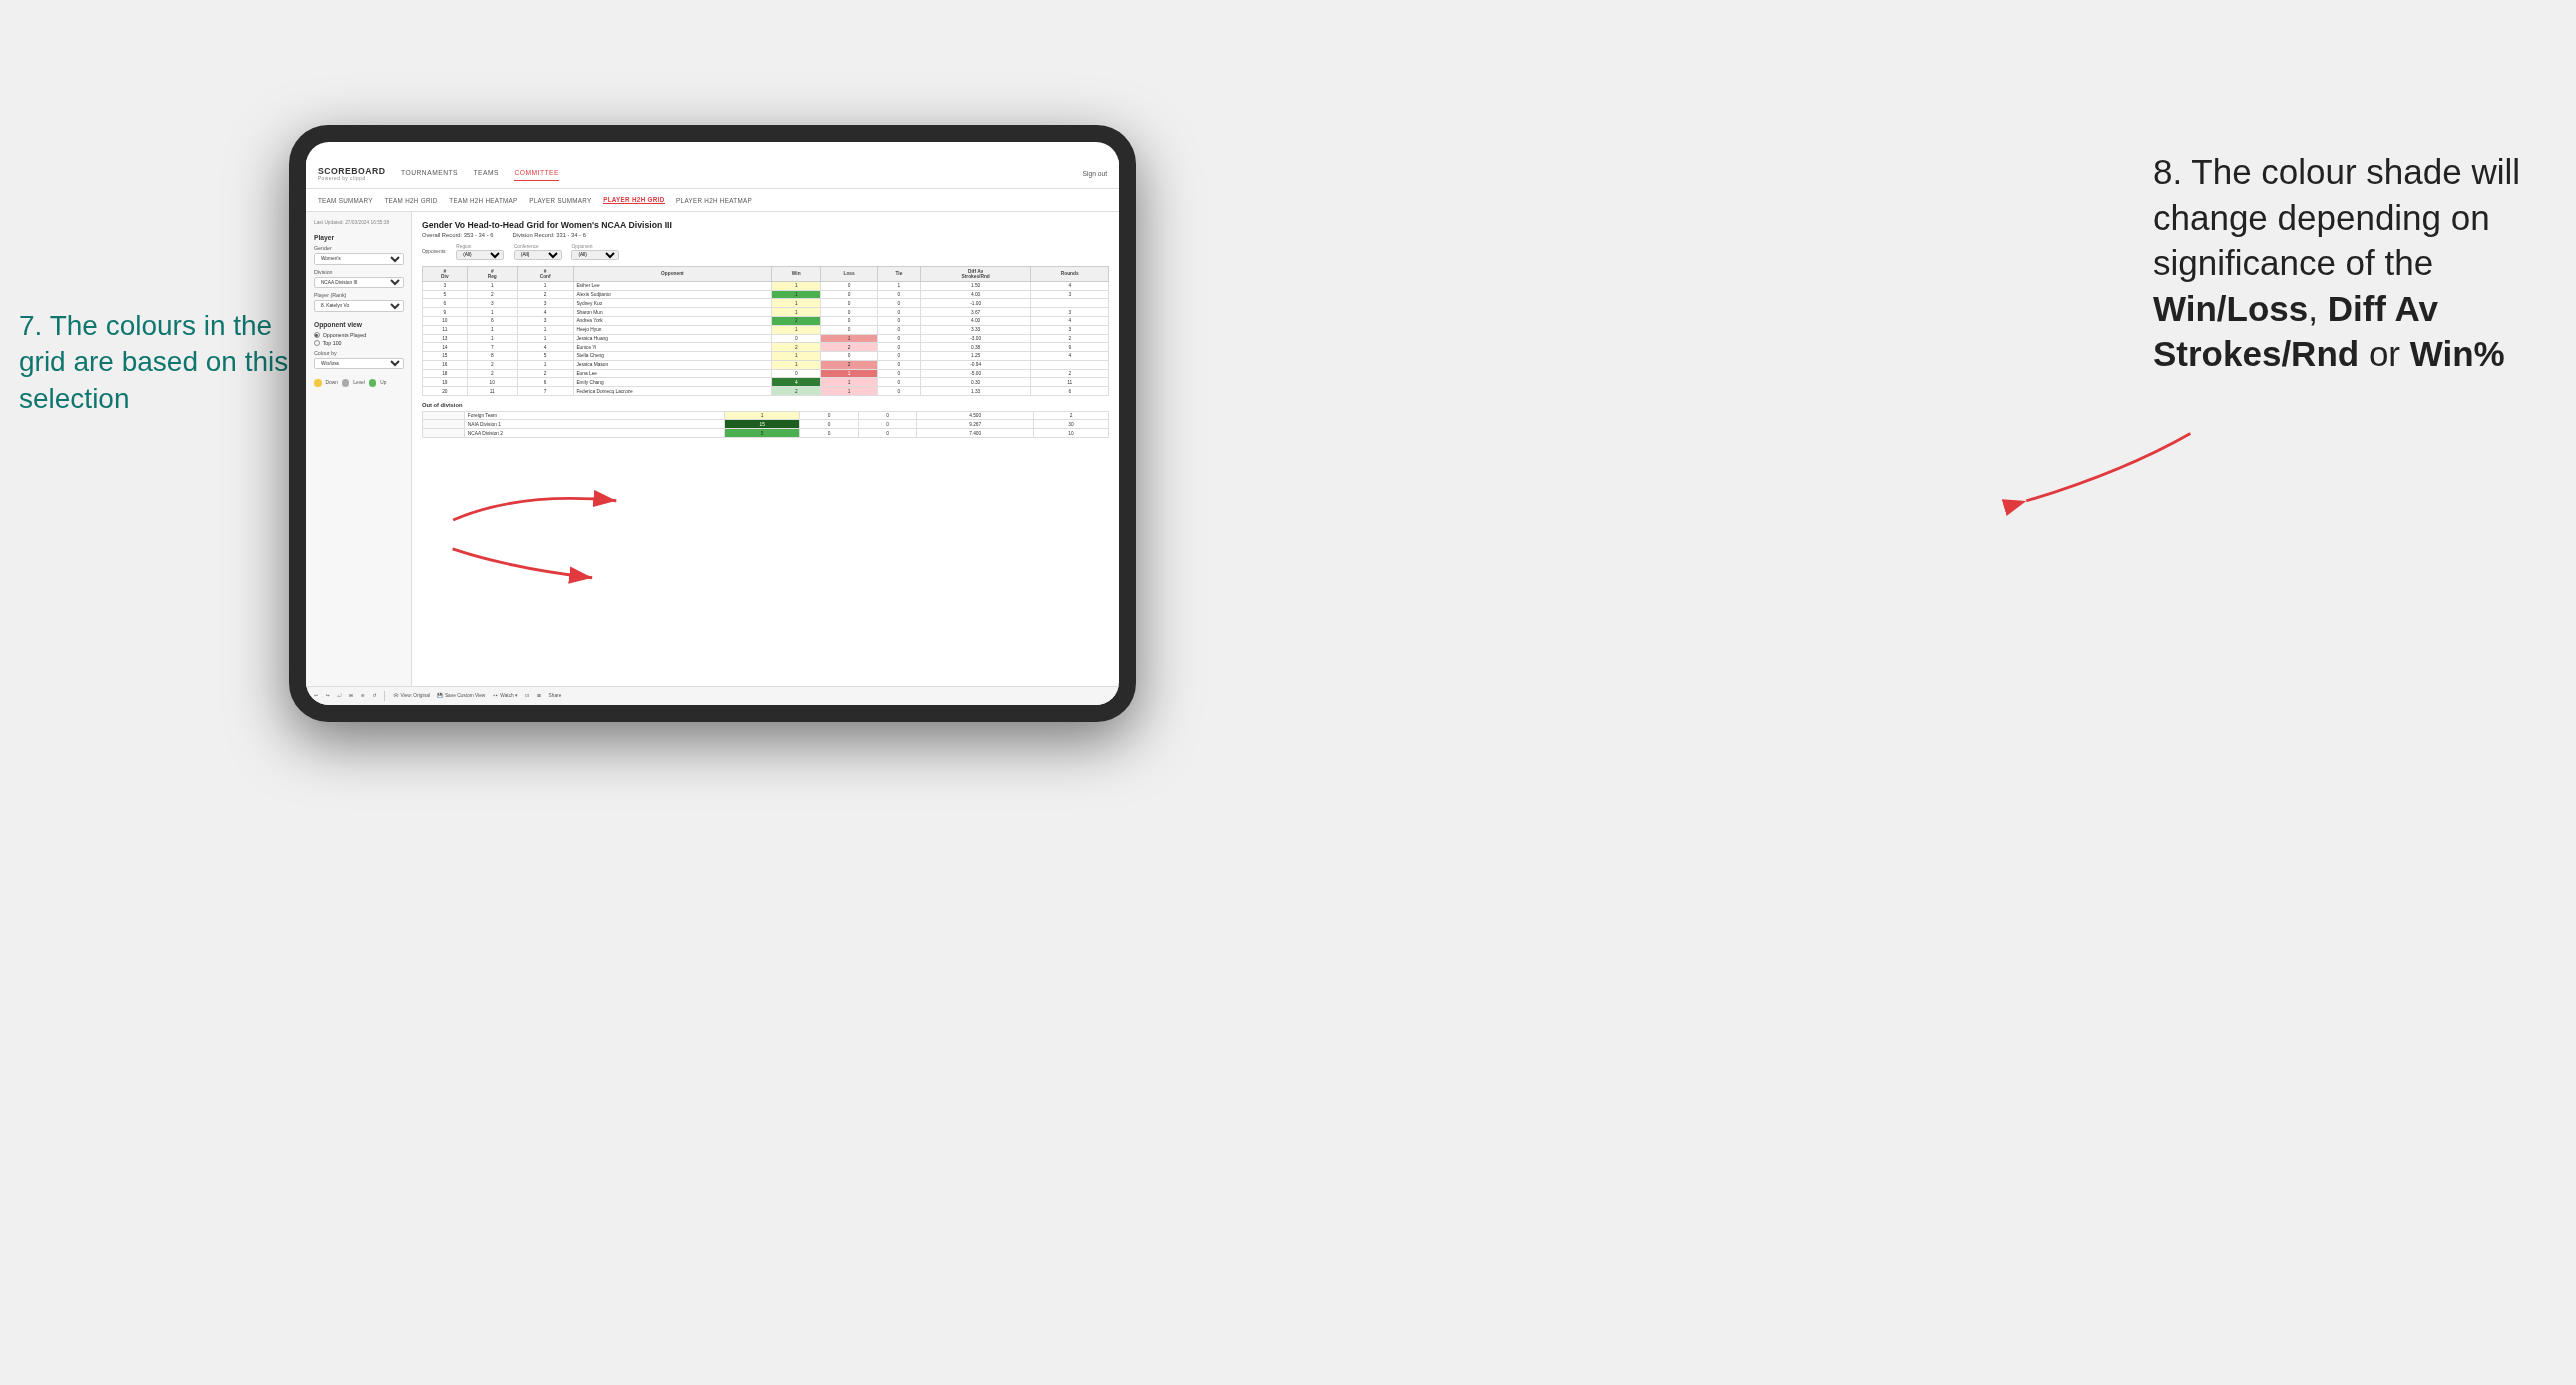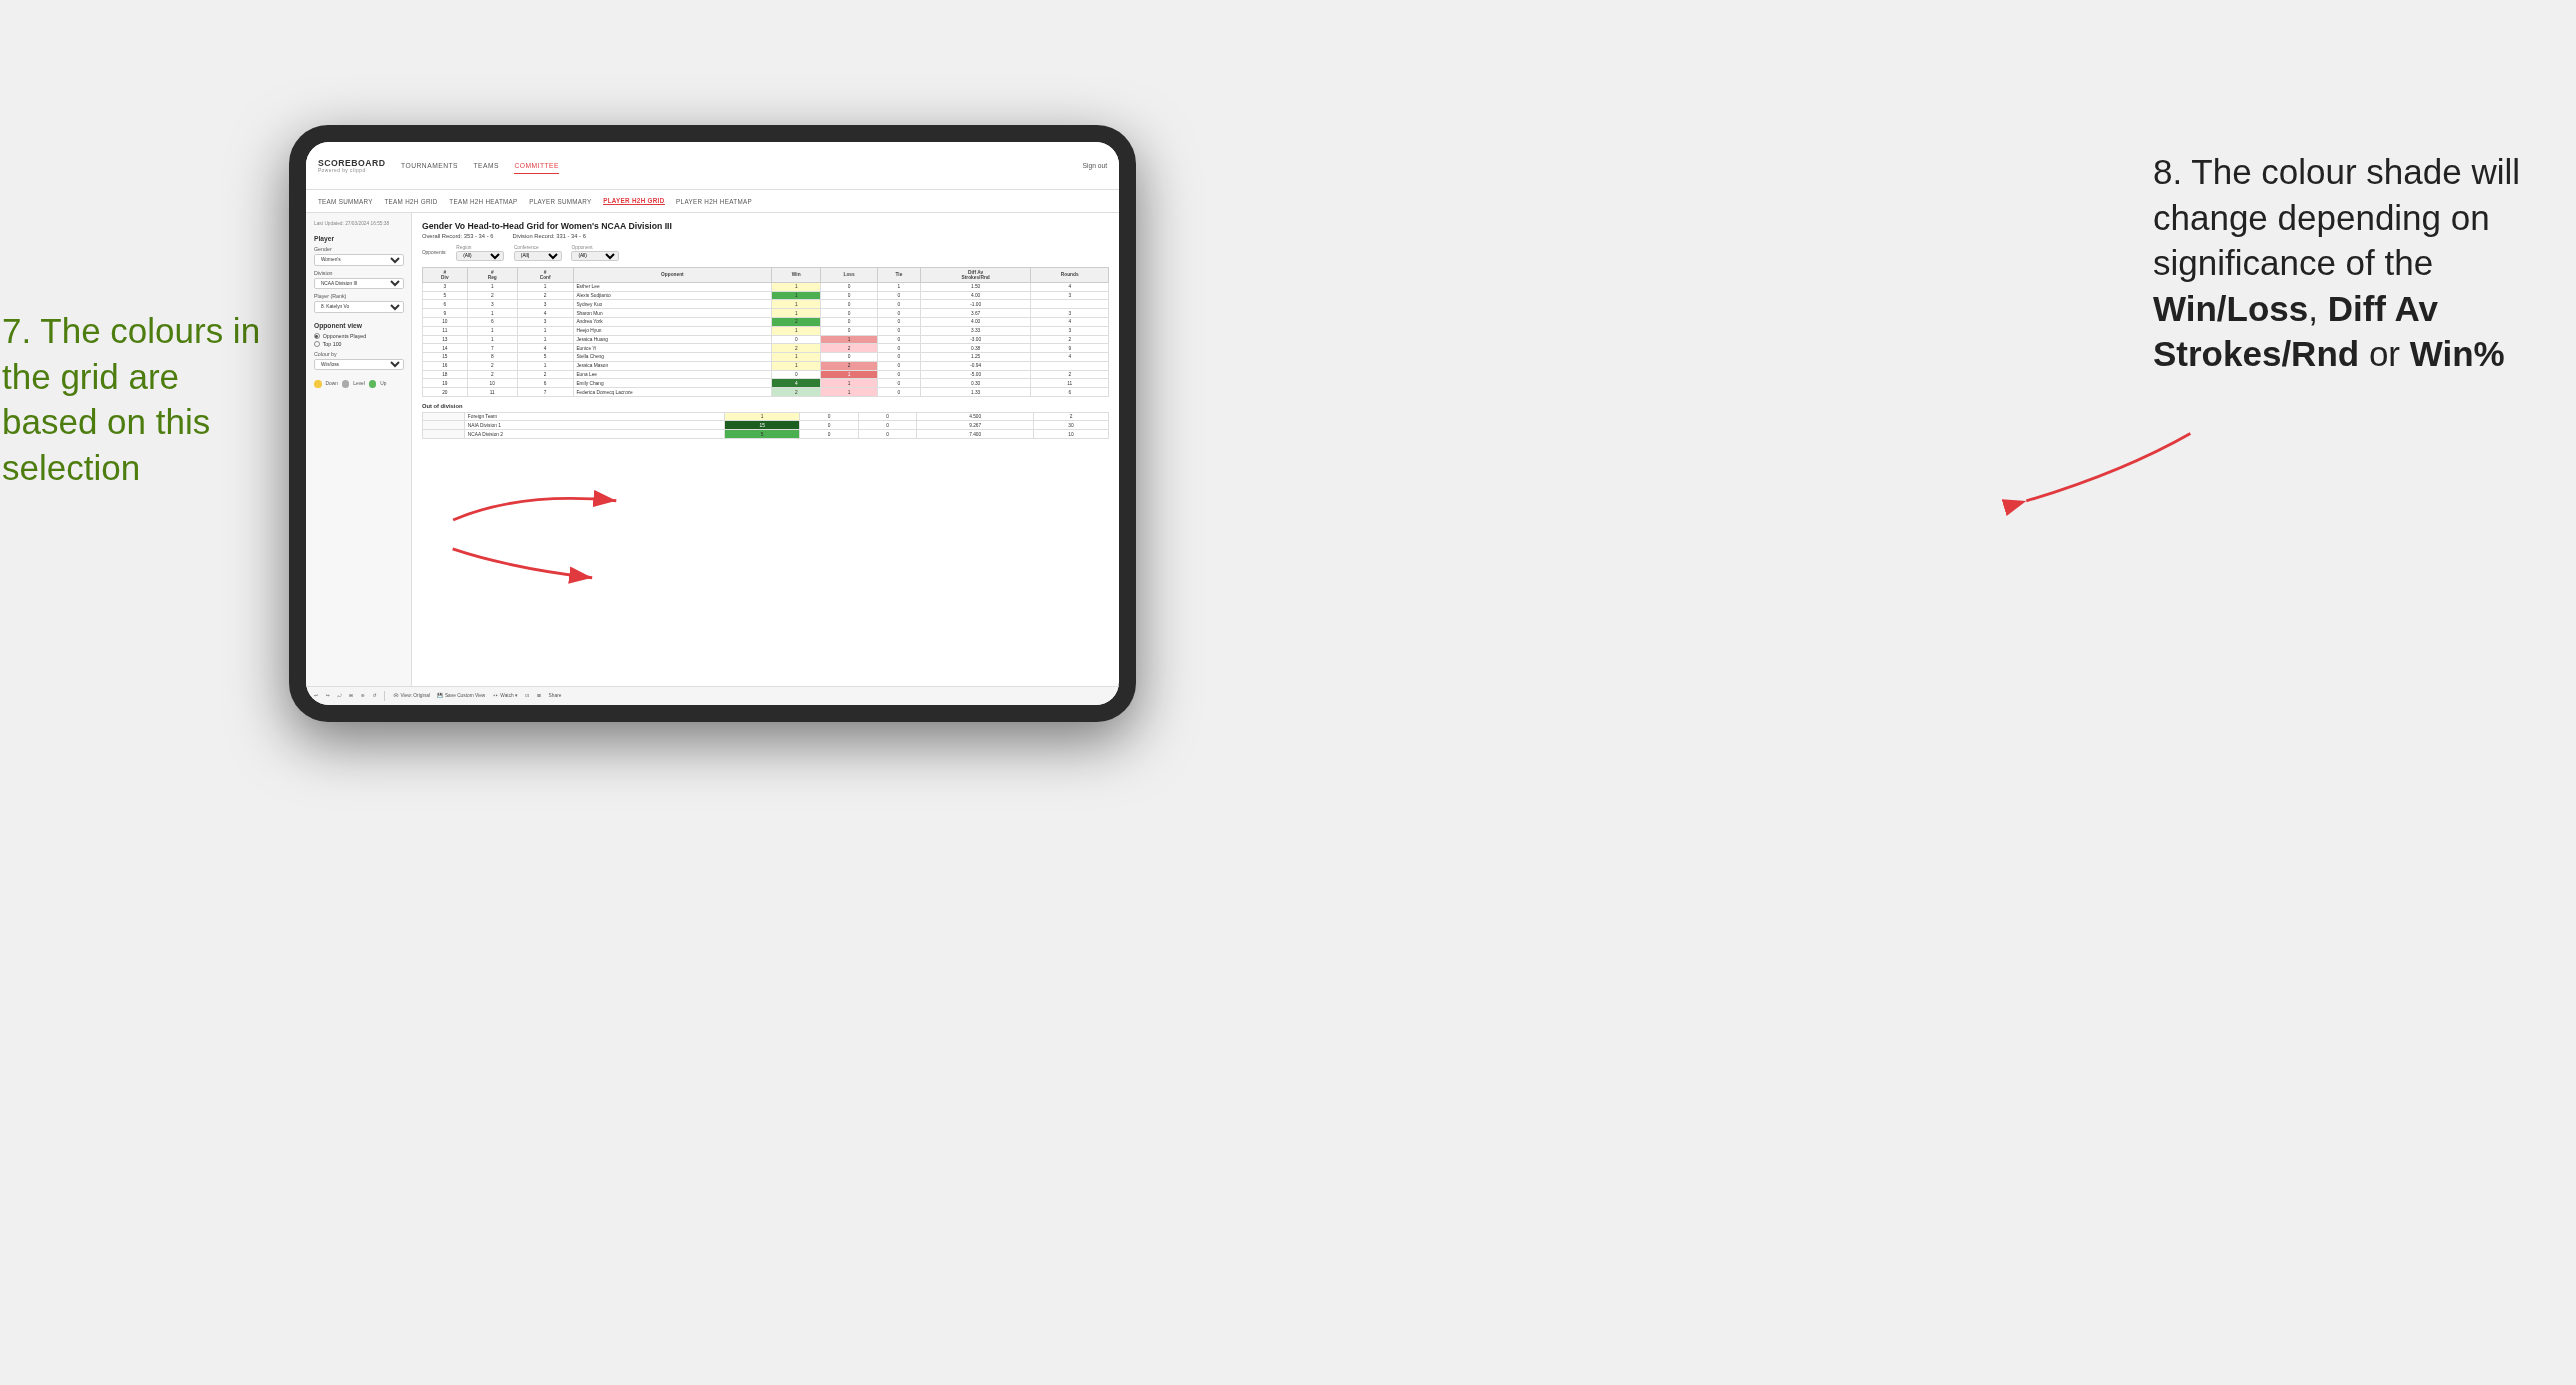--- a/index.html
+++ b/index.html
@@ -8,26 +8,26 @@
       font-family: Arial, sans-serif;
       width: 2576px;
       height: 1386px;
       position: relative;
       overflow: hidden;
     }
 
     
     .annotation-left {
       position: absolute;
-      left: 2px;
+      left: 19px;
       top: 308px;
       width: 270px;
-      font-size: 35px;
+      font-size: 28px;
       line-height: 1.3;
-      color: #4d7c0f;
+      color: #0f766e;
     }
 
     
     .annotation-right {
       position: absolute;
       right: 19px;
       top: 149px;
       width: 404px;
       font-size: 35px;
       line-height: 1.3;
@@ -59,22 +59,23 @@
       flex-direction: column;
     }
 
     
     .top-nav {
       background: #fff;
       border-bottom: 1px solid #ddd;
       display: flex;
       align-items: center;
       padding: 0 11.6px;
-      height: 48px;
+      height: 31px;
       flex-shrink: 0;
+      margin-top: 16px;
     }
     .logo {
       font-size: 8.7px;
       font-weight: 900;
       color: #333;
       letter-spacing: 0.5px;
       margin-right: 15.4px;
     }
     .logo span {
       display: block;

